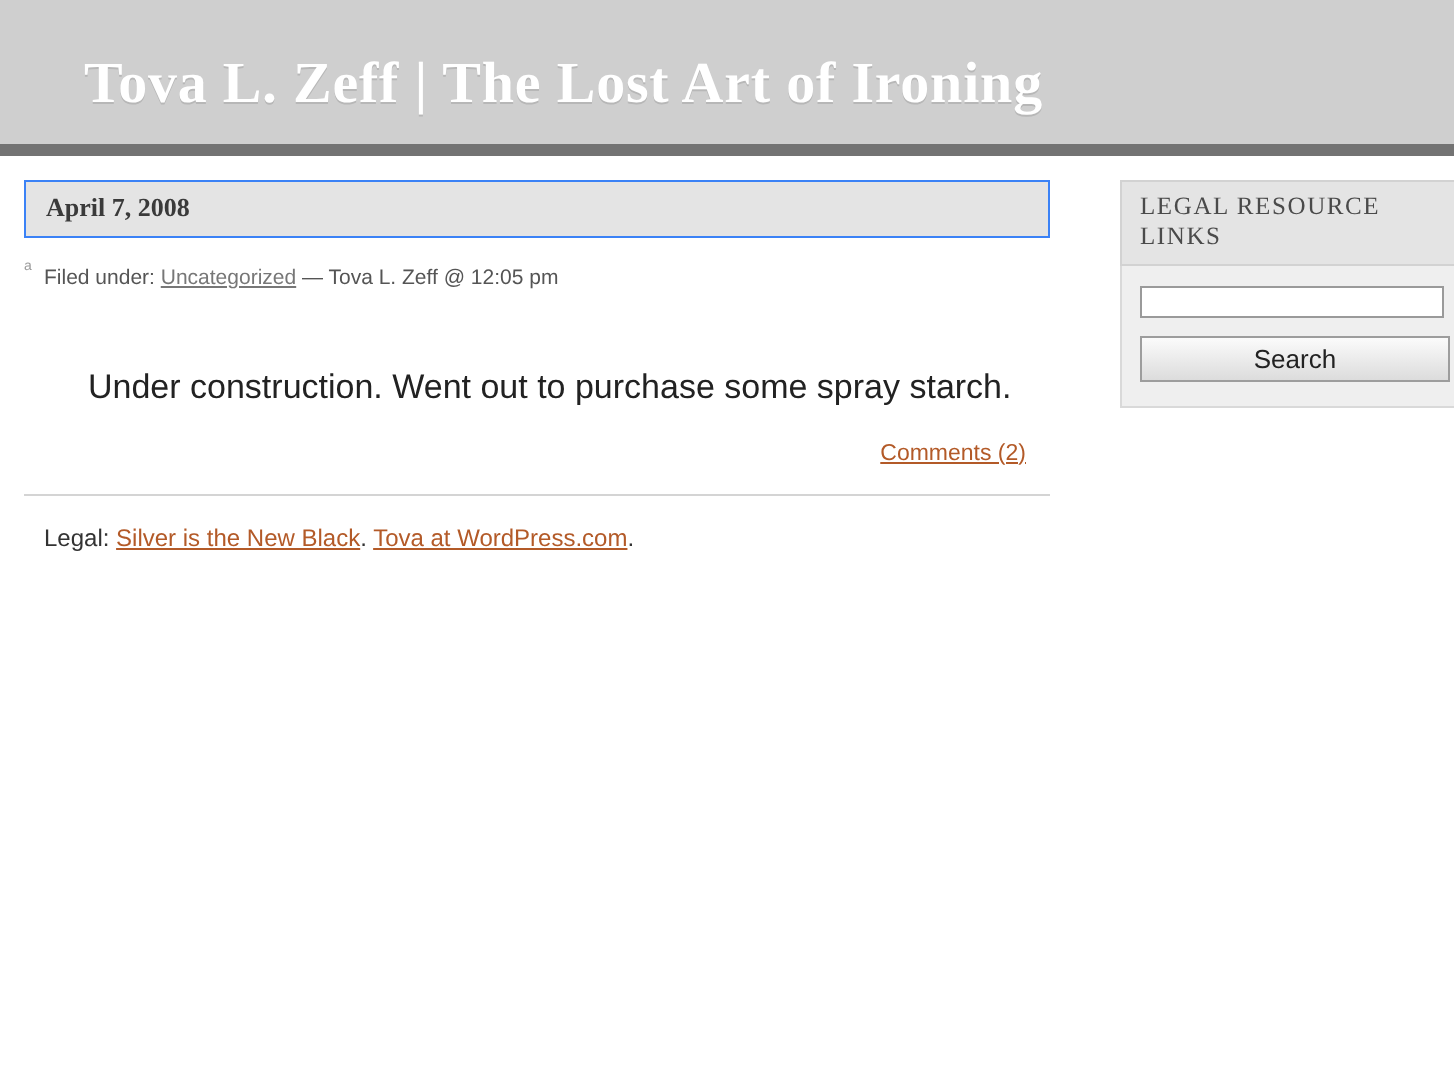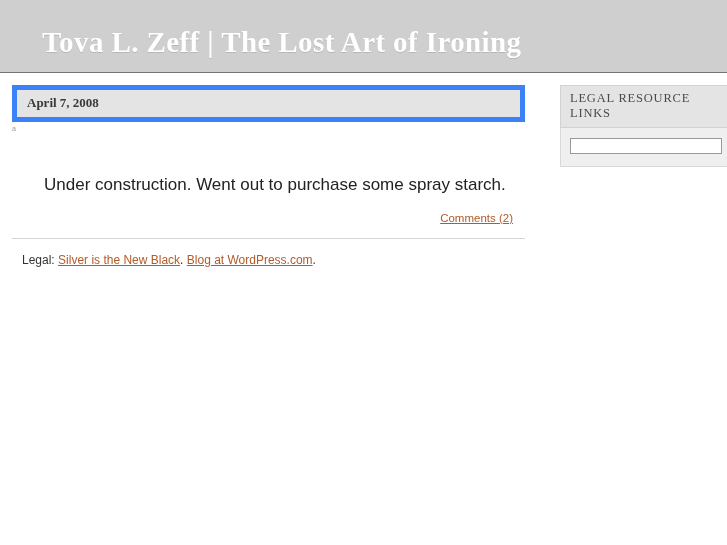--- a/index.html
+++ b/index.html
@@ -13,21 +13,21 @@
     font-family: "Liberation Sans", sans-serif;
     font-size: 12px;
     color: #333333;
     overflow: hidden;
   }
 
   
   #site-header {
     background: #cfcfcf;
     height: 72px;
-    border-bottom: 1px solid #737373;
+    border-bottom: 6px solid #737373;
     position: relative;
   }
   #site-title {
     position: absolute;
     left: 42px;
     top: 26px;
     font-family: "Liberation Serif", serif;
     font-size: 29px;
     font-weight: bold;
     color: #ffffff;
@@ -50,21 +50,21 @@
   #sidebar {
     position: absolute;
     left: 560px;
     top: 12px;
     width: 175px;
   }
 
   
   .post-date-bar {
     background: #e4e4e4;
-    border: 5px solid #3b82f6;
+    border: 1px solid #3b82f6;
     padding: 5px 10px 6px 10px;
     font-family: "Liberation Serif", serif;
     font-weight: bold;
     font-size: 13px;
     color: #3a3a3a;
   }
   .post-body {
     padding: 14px 10px 0 10px;
   }
   .post-title {
@@ -192,45 +192,51 @@
 <div id="page">
 
   <div id="content">
 
     <div class="post">
 
       <div class="post-date-bar">April 7, 2008</div>
 
       <div class="post-body">
 
+        <div class="post-meta">
+          <span>Filed under:</span>
+          <a href="#">Uncategorized</a>
+          <span>— Tova L. Zeff @ 12:05 pm</span>
+        </div>
 
         <div class="post-content">Under construction.  Went out to purchase some spray starch.</div>
 
         <div class="post-footer">
           <a href="#">Comments (2)</a>
         </div>
       </div>
 
       <hr class="post-rule">
     </div>
 
     <div id="site-footer">
       <span>Legal:</span>
       <a href="#">Silver is the New Black</a><span>.</span>
-      <a href="#">Blog at WordPress.com</a><span>.</span>
+      <a href="#">Tova at WordPress.com</a><span>.</span>
       <div id="footer-tiny">a</div>
     </div>
 
   </div>
 
   <div id="sidebar">
 
     <div class="widget">
       <div class="widget-title">Legal Resource Links</div>
       <div class="widget-body">
         <input id="search-field" type="text" placeholder="" style="">
+        <button id="search-submit" type="button">Search</button>
       </div>
     </div>
 
 
   </div>
 
 </div>
 
 </body></html>

